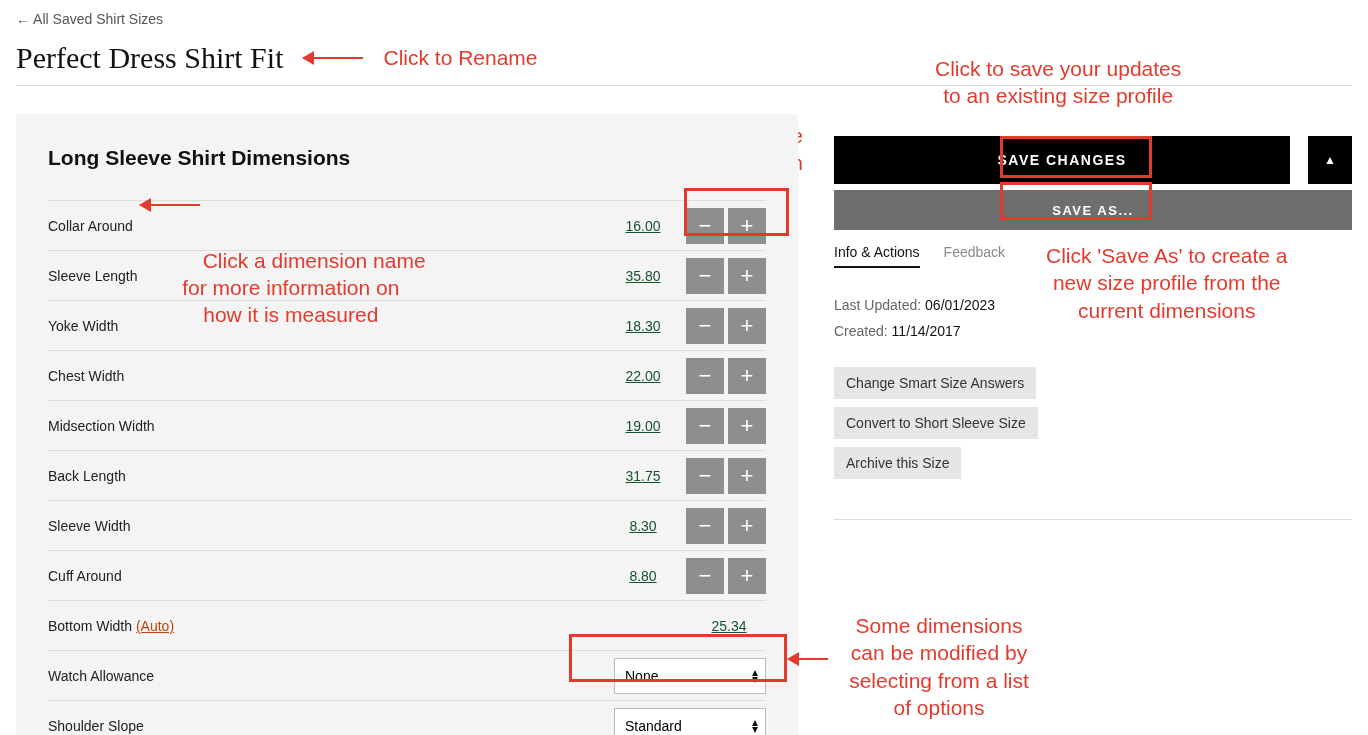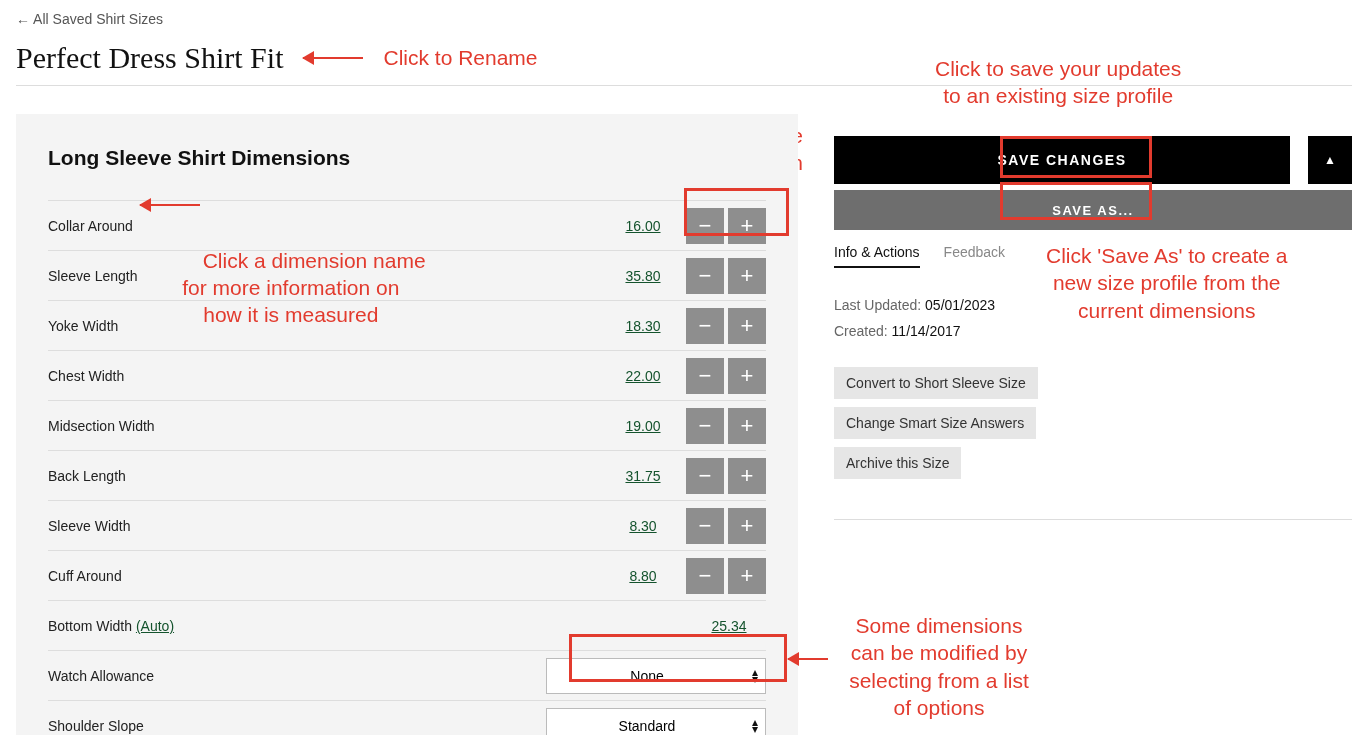--- a/index.html
+++ b/index.html
@@ -9,25 +9,25 @@
   .title-row { display: flex; align-items: center; gap: 20px; margin-bottom: 10px; }
   .profile-title { font-family: Georgia, 'Times New Roman', serif; font-size: 30px; font-weight: 400; cursor: pointer; }
   .hr { border: none; border-top: 1px solid #ddd; margin-bottom: 28px; }
   .main { display: flex; gap: 36px; }
   .left { flex: 0 0 782px; background: #f4f4f4; padding: 32px 32px 8px 32px; position: relative; }
   .right { flex: 1; position: relative; padding-top: 22px; }
   .section-title { font-size: 21px; font-weight: 600; margin-bottom: 30px; }
   .dim-row { display: flex; align-items: center; height: 50px; border-top: 1px solid #ddd; }
   .dim-row:first-of-type { }
   .dim-label { flex: 1; font-size: 14px; color: #222; cursor: pointer; }
-  .dim-label .auto { color: #14532d; text-decoration: underline; }
+  .dim-label .auto { color: #c2410c; text-decoration: underline; }
   .dim-value { font-size: 14px; color: #14532d; padding-right: 16px; min-width: 70px; text-align: center; text-decoration: underline; }
   .steppers { display: flex; gap: 4px; }
   .step-btn { width: 38px; height: 36px; background: #8e8e8e; color: #fff; border: none; font-size: 22px; line-height: 1; cursor: pointer; display:flex; align-items:center; justify-content:center; }
-  .dim-select { width: 220px; height: 36px; background: #fff; border: 1px solid #bbb; font-size: 14px; padding: 0 28px 0 10px; appearance: none; position: relative; text-align: center; }
+  .dim-select { width: 152px; height: 36px; background: #fff; border: 1px solid #bbb; font-size: 14px; padding: 0 28px 0 10px; appearance: none; position: relative; }
   .select-wrap { position: relative; }
   .select-caret { position: absolute; right: 8px; top: 50%; transform: translateY(-50%); font-size: 12px; pointer-events: none; line-height:0.6; }
   
   .save-bar { display: flex; gap: 18px; margin-bottom: 6px; position: relative; }
   .save-btn { flex: 1; background: #000; color: #fff; border: none; height: 48px; font-size: 14px; letter-spacing: 1.5px; font-weight: 600; cursor: pointer; }
   .caret-btn { width: 44px; height: 48px; background: #000; color: #fff; border: none; cursor: pointer; display:flex;align-items:center;justify-content:center; }
   .saveas-btn { width: 100%; height: 40px; background: #6e6e6e; color: #fff; border: none; font-size: 13px; letter-spacing: 1.5px; font-weight: 600; cursor: pointer; margin-bottom: 14px; }
   .tabs { display: flex; gap: 24px; border-bottom: 1px solid transparent; margin-bottom: 28px; }
   .tab { font-size: 14px; padding-bottom: 6px; cursor: pointer; color: #888; }
   .tab.active { color: #111; border-bottom: 2px solid #111; }
@@ -186,29 +186,29 @@
       <div class="tabs">
         <div class="tab active">Info &amp; Actions</div>
         <div class="tab">Feedback</div>
       </div>
 
       <div class="anno" style="left:212px; top:128px; white-space:pre; text-align:center;">Click 'Save As' to create a
 new size profile from the
 current dimensions</div>
 
       <div class="meta">
-        <span class="lbl">Last Updated: </span><span class="val">05/01/2023</span>
+        <span class="lbl">Last Updated: </span><span class="val">06/01/2023</span>
       </div>
       <div class="meta">
         <span class="lbl">Created: </span><span class="val">11/14/2017</span>
       </div>
 
       <div class="action-pills">
+        <button class="pill">Change Smart Size Answers</button>
         <button class="pill">Convert to Short Sleeve Size</button>
-        <button class="pill">Change Smart Size Answers</button>
         <button class="pill">Archive this Size</button>
       </div>
       <hr class="right-hr">
 
       <div class="anno" style="left:0px; top:498px; white-space:pre; text-align:center; width:210px;">Some dimensions
 can be modified by
 selecting from a list
 of options</div>
     </div>
   </div>

